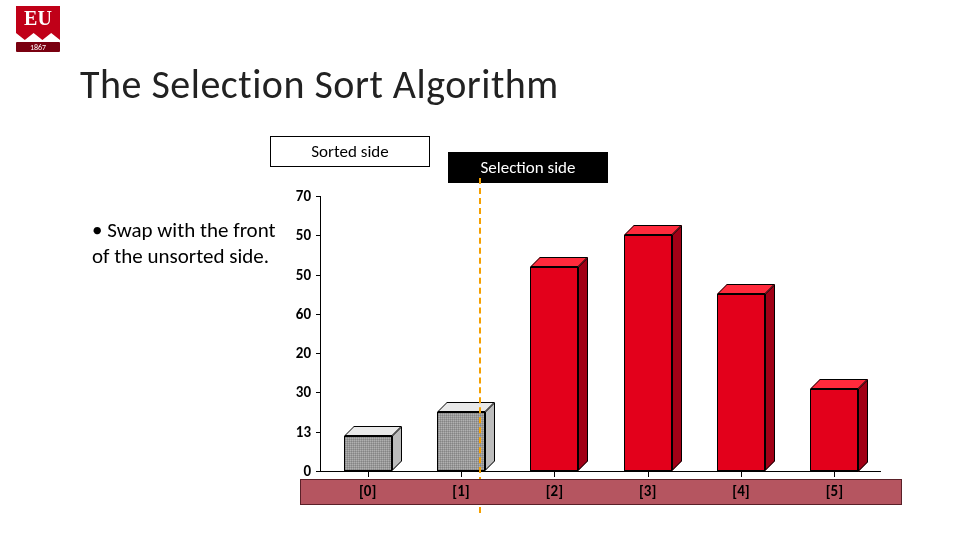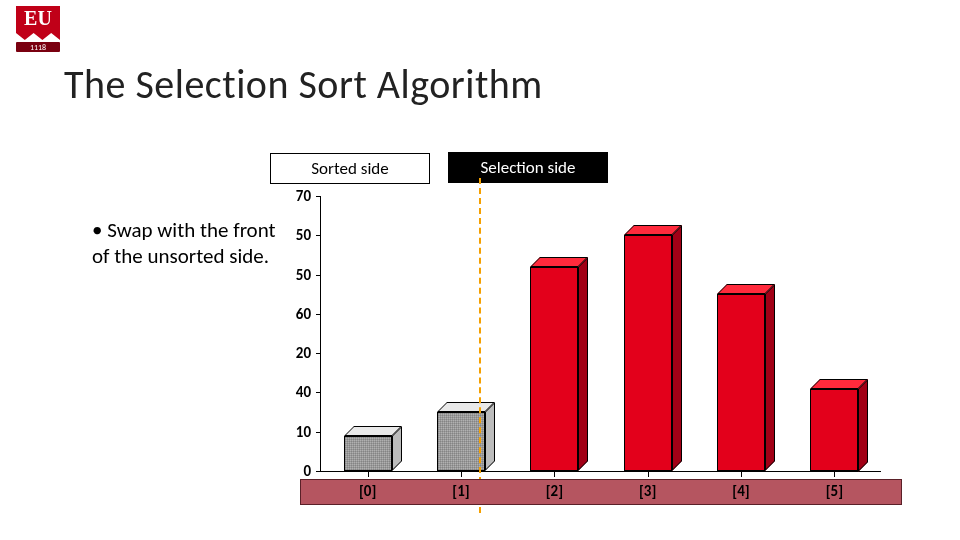--- a/index.html
+++ b/index.html
@@ -42,21 +42,21 @@
     color: #fff;
     font-size: 8px;
     text-align: center;
     line-height: 10px;
     height: 10px;
     border-radius: 1px;
   }
 
   .title {
     position: absolute;
-    left: 64px;
+    left: 80px;
     top: 60px;
     font-size: 40px;
     font-weight: 300;
     color: #222;
     letter-spacing: 0.5px;
   }
 
   .bullet {
     position: absolute;
     left: 92px;
@@ -70,21 +70,21 @@
   .label-box {
     position: absolute;
     border: 1.5px solid #000;
     font-size: 17px;
     text-align: center;
     padding: 4px 14px;
     background: #fff;
   }
   .label-sorted {
     left: 270px;
-    top: 153px;
+    top: 136px;
     width: 130px;
   }
   .label-unsorted {
     left: 448px;
     top: 152px;
     width: 130px;
     background: #000;
     color: #fff;
   }
 
@@ -204,21 +204,21 @@
     bottom: -42px;
     width: 0;
     border-left: 2px dashed #f5a000;
   }
 </style>
 </head>
 <body>
 
 <div class="logo">
   <div class="logo-flag">EU</div>
-  <div class="logo-year">1118</div>
+  <div class="logo-year">1867</div>
 </div>
 
 <div class="title">The Selection Sort Algorithm</div>
 
 <div class="bullet">• <span>Swap with the front of the unsorted side.</span></div>
 
 <div class="label-box label-sorted">Sorted side</div>
 <div class="label-box label-unsorted">Selection side</div>
 
 <div class="chart">
@@ -252,23 +252,23 @@
         <div class="bar3d red" style="left: 489.333px; width: 48px; height: 82.5px;">
           <div class="bar-side" style="left: 48px; height: 82.5px;"></div>
           <div class="bar-top" style="bottom: 82.5px;"></div>
           <div class="bar-front" style="height: 82.5px;"></div>
         </div>
       </div>
     <div class="divider" id="divider" style="left: 158px;"></div>
   <div class="ytick" style="top: 275px;"></div>
       <div class="ytick-label" style="top: 275px;">0</div>
       <div class="ytick" style="top: 235.714px;"></div>
-      <div class="ytick-label" style="top: 235.714px;">10</div>
+      <div class="ytick-label" style="top: 235.714px;">13</div>
       <div class="ytick" style="top: 196.429px;"></div>
-      <div class="ytick-label" style="top: 196.429px;">40</div>
+      <div class="ytick-label" style="top: 196.429px;">30</div>
       <div class="ytick" style="top: 157.143px;"></div>
       <div class="ytick-label" style="top: 157.143px;">20</div>
       <div class="ytick" style="top: 117.857px;"></div>
       <div class="ytick-label" style="top: 117.857px;">60</div>
       <div class="ytick" style="top: 78.5714px;"></div>
       <div class="ytick-label" style="top: 78.5714px;">50</div>
       <div class="ytick" style="top: 39.2857px;"></div>
       <div class="ytick-label" style="top: 39.2857px;">50</div>
       <div class="ytick" style="top: 0px;"></div>
       <div class="ytick-label" style="top: 0px;">70</div>

